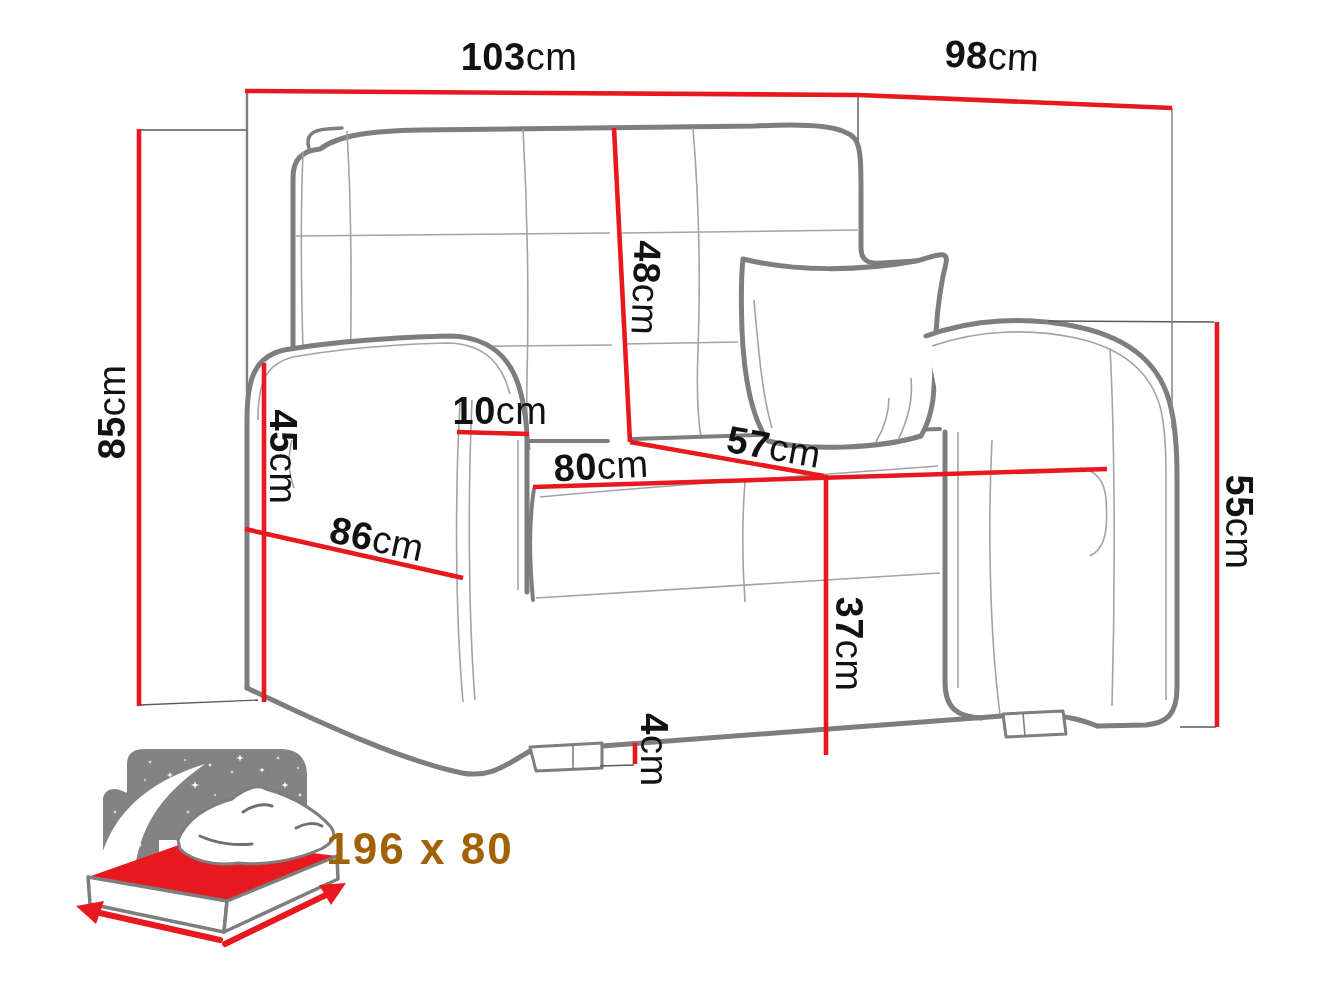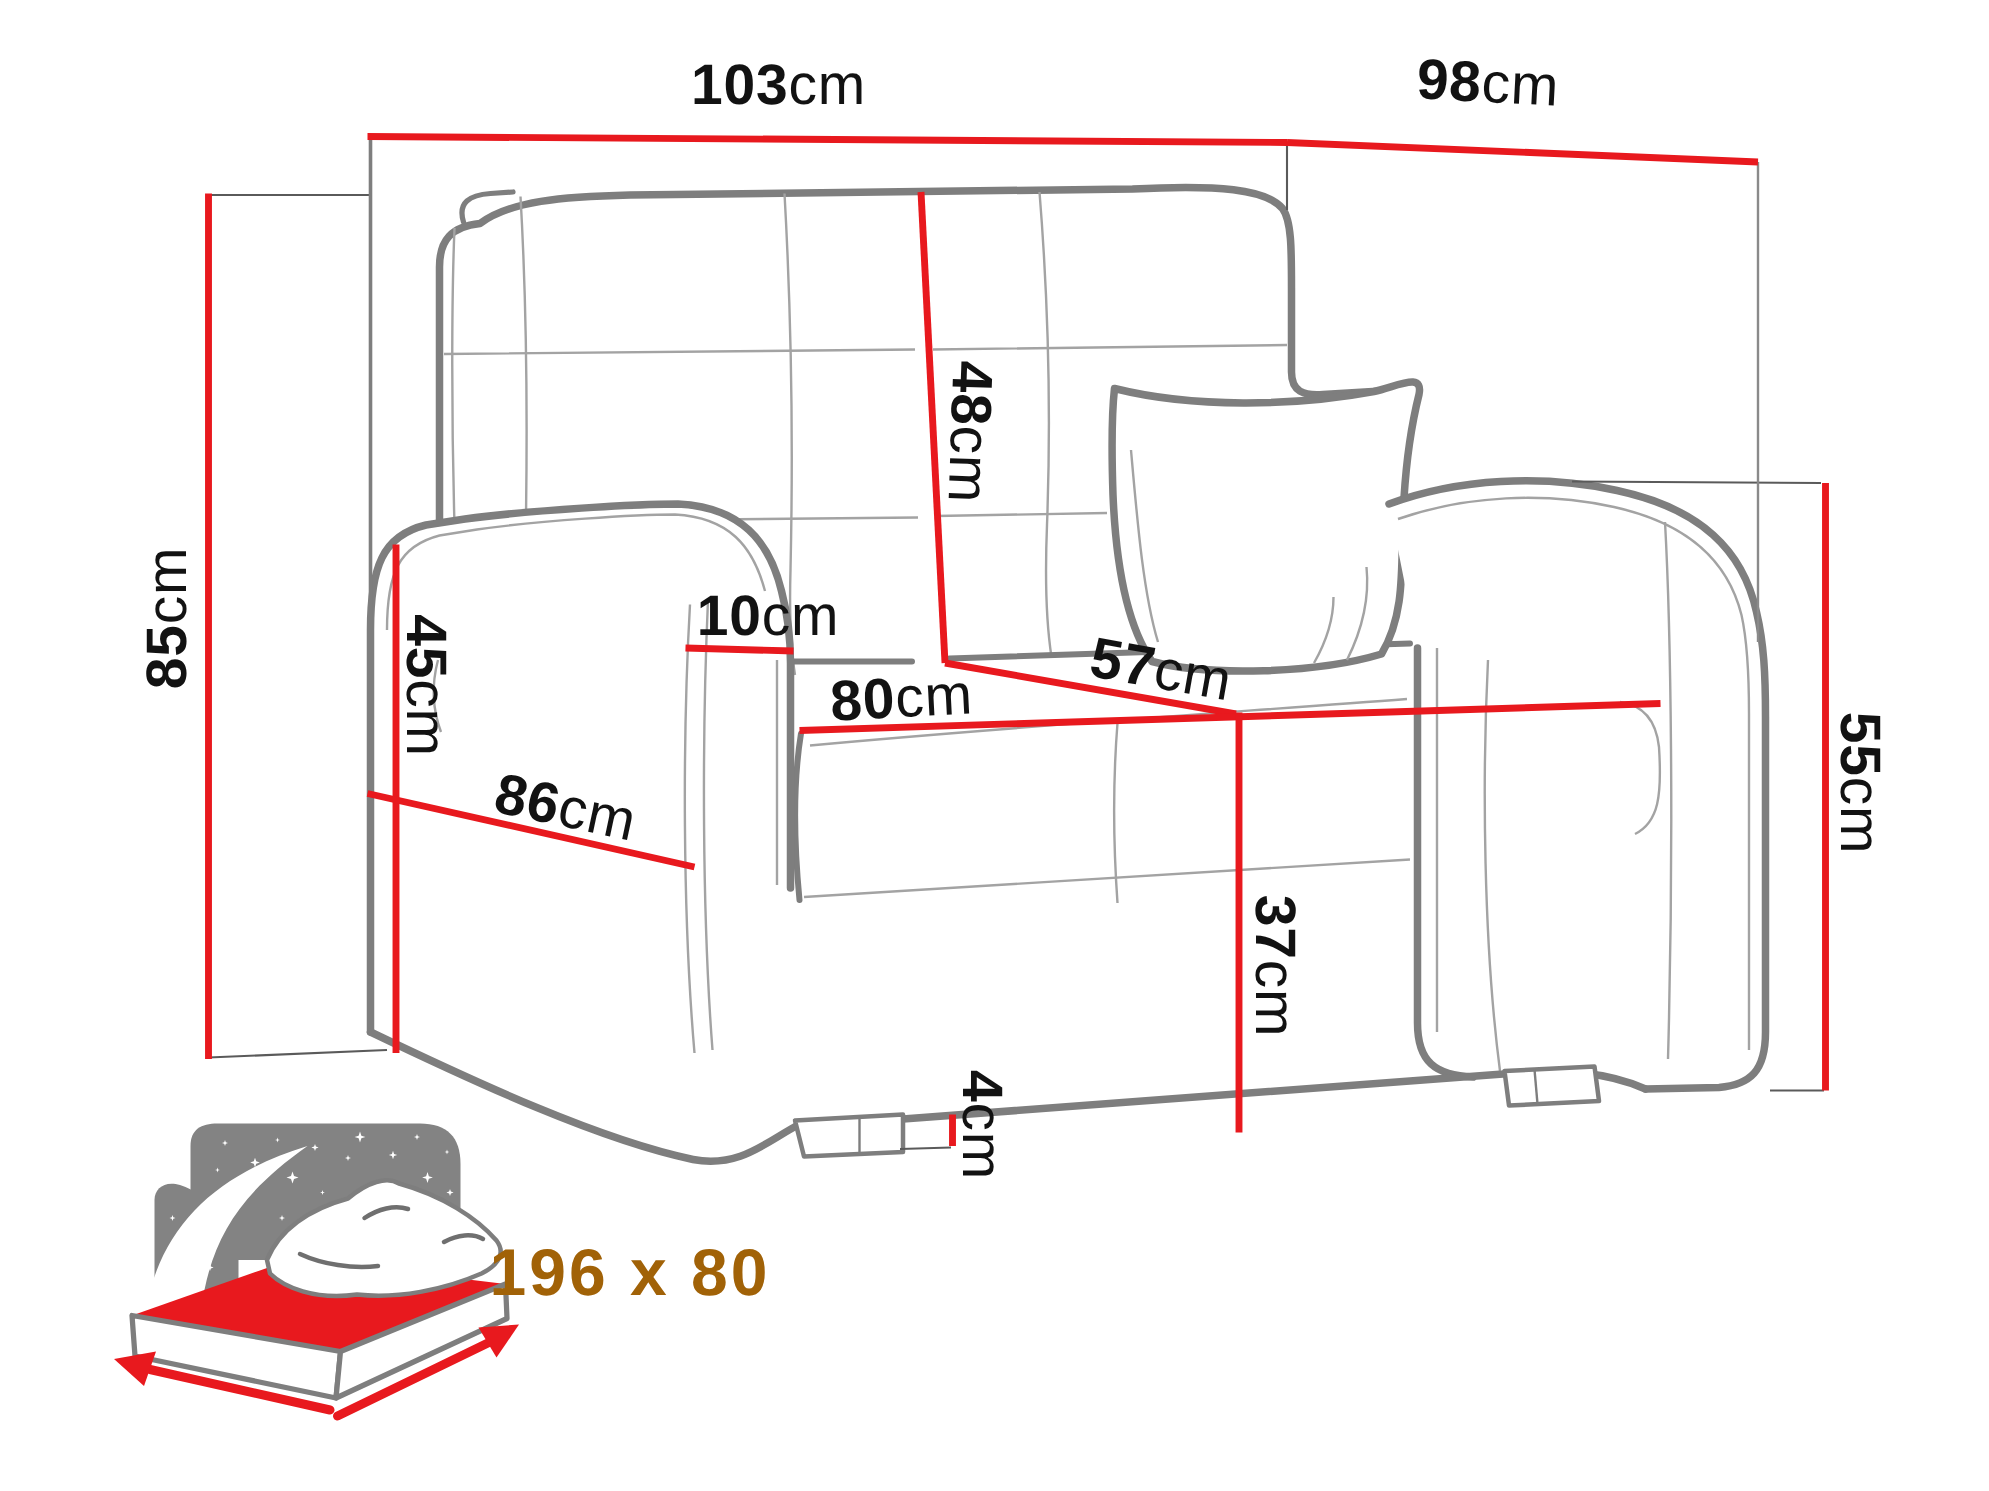--- a/index.html
+++ b/index.html
@@ -186,21 +186,21 @@
   </div>
   <div class="dim-label" style="left:992px;top:56px;--r:3deg;">
     <span class="num">98</span><span class="unit">cm</span>
   </div>
   <div class="dim-label" style="left:112px;top:412px;--r:-90deg;">
     <span class="num">85</span><span class="unit">cm</span>
   </div>
   <div class="dim-label" style="left:283px;top:457px;--r:90deg;">
     <span class="num">45</span><span class="unit">cm</span>
   </div>
-  <div class="dim-label" style="left:512px;top:411px;">
+  <div class="dim-label" style="left:500px;top:411px;">
     <span class="num">10</span><span class="unit">cm</span>
   </div>
   <div class="dim-label" style="left:646px;top:288px;--r:92deg;">
     <span class="num">48</span><span class="unit">cm</span>
   </div>
   <div class="dim-label" style="left:774px;top:447px;--r:10deg;">
     <span class="num">57</span><span class="unit">cm</span>
   </div>
   <div class="dim-label" style="left:601px;top:466px;--r:-3deg;">
     <span class="num">80</span><span class="unit">cm</span>

